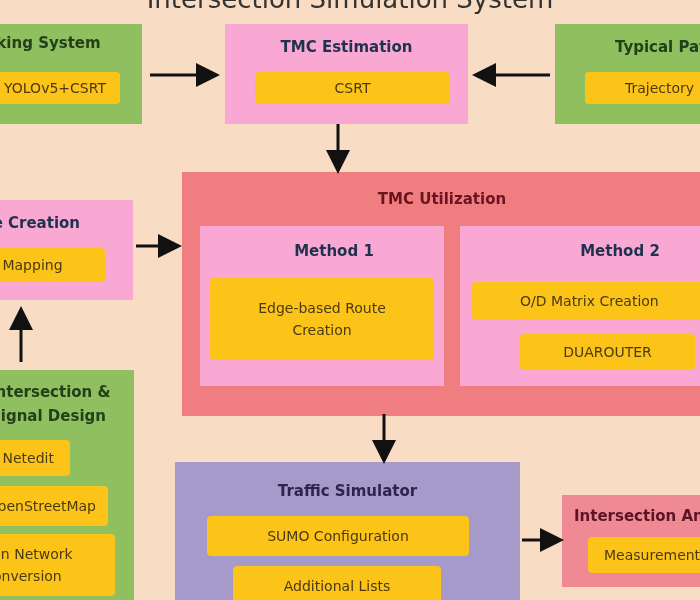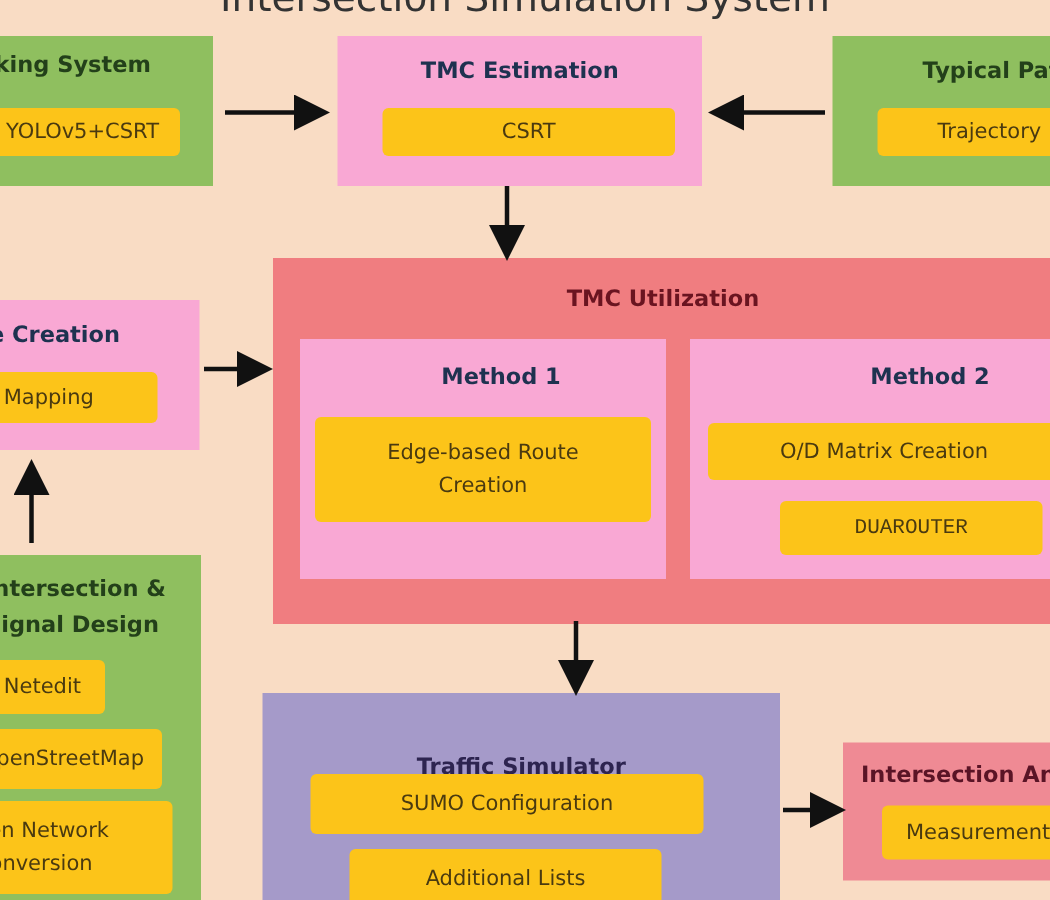--- a/index.html
+++ b/index.html
@@ -56,39 +56,39 @@
 <div class="box blue" style="left:-100px; top:200px; width:233px; height:100px;">
   <div class="hdr b" style="left:0; width:233px; top:14px;">Route Creation</div>
   <div class="pill" style="left:60px; top:48px; width:145px; height:34px;">Mapping</div>
 </div>
 
 <div class="box red" style="left:182px; top:172px; width:530px; height:244px;">
   <div class="hdr r" style="left:0; width:520px; top:18px;">TMC Utilization</div>
 
   <div class="box blue" style="left:18px; top:54px; width:244px; height:160px;">
     <div class="hdr b" style="left:0; width:268px; top:16px;">Method 1</div>
-    <div class="pill" style="left:10px; top:52px; width:224px; height:70px; padding:0 40px;">Edge-based Route Creation</div>
+    <div class="pill" style="left:10px; top:52px; width:224px; height:82px; padding:0 40px;">Edge-based Route Creation</div>
   </div>
 
   <div class="box blue" style="left:278px; top:54px; width:260px; height:160px;">
     <div class="hdr b" style="left:60px; width:200px; top:16px;">Method 2</div>
     <div class="pill" style="left:12px; top:56px; width:248px; height:38px; justify-content:flex-start; padding-left:48px;">O/D Matrix Creation</div>
-    <div class="pill" style="left:60px; top:108px; width:175px; height:36px;font-family:Liberation Mono, monospace;">DUAROUTER</div>
+    <div class="pill" style="left:60px; top:108px; width:175px; height:36px;">DUAROUTER</div>
   </div>
 </div>
 
 <div class="box green" style="left:-100px; top:370px; width:234px; height:240px;">
   <div class="hdr g" style="left:0; width:330px; top:10px; white-space:normal; line-height:1.6; text-align:left; padding-left:90px; box-sizing:border-box; width:240px;">Intersection &amp; Signal Design</div>
   <div class="pill" style="left:50px; top:70px; width:120px; height:36px; justify-content:flex-end; padding-right:16px;">Netedit</div>
   <div class="pill" style="left:40px; top:116px; width:168px; height:40px; justify-content:flex-end; padding-right:12px;">OpenStreetMap</div>
   <div class="pill" style="left:40px; top:164px; width:175px; height:62px; justify-content:flex-end; padding-right:10px;">Open Network Conversion</div>
 </div>
 
 <div class="box purple" style="left:175px; top:462px; width:345px; height:150px;">
-  <div class="hdr p" style="left:0; width:345px; top:20px;margin-top:20px;">Traffic Simulator</div>
+  <div class="hdr p" style="left:0; width:345px; top:20px;">Traffic Simulator</div>
   <div class="pill" style="left:32px; top:54px; width:262px; height:40px;">SUMO Configuration</div>
   <div class="pill" style="left:58px; top:104px; width:208px; height:40px;">Additional Lists</div>
 </div>
 
 <div class="box pink" style="left:562px; top:495px; width:200px; height:92px;">
   <div class="hdr r" style="left:12px; top:12px; color:#5a1426;">Intersection Analysis</div>
   <div class="pill" style="left:26px; top:42px; width:170px; height:36px; justify-content:flex-start; padding-left:16px;">Measurements</div>
 </div>
 
 <svg class="arrows" width="700" height="600">

